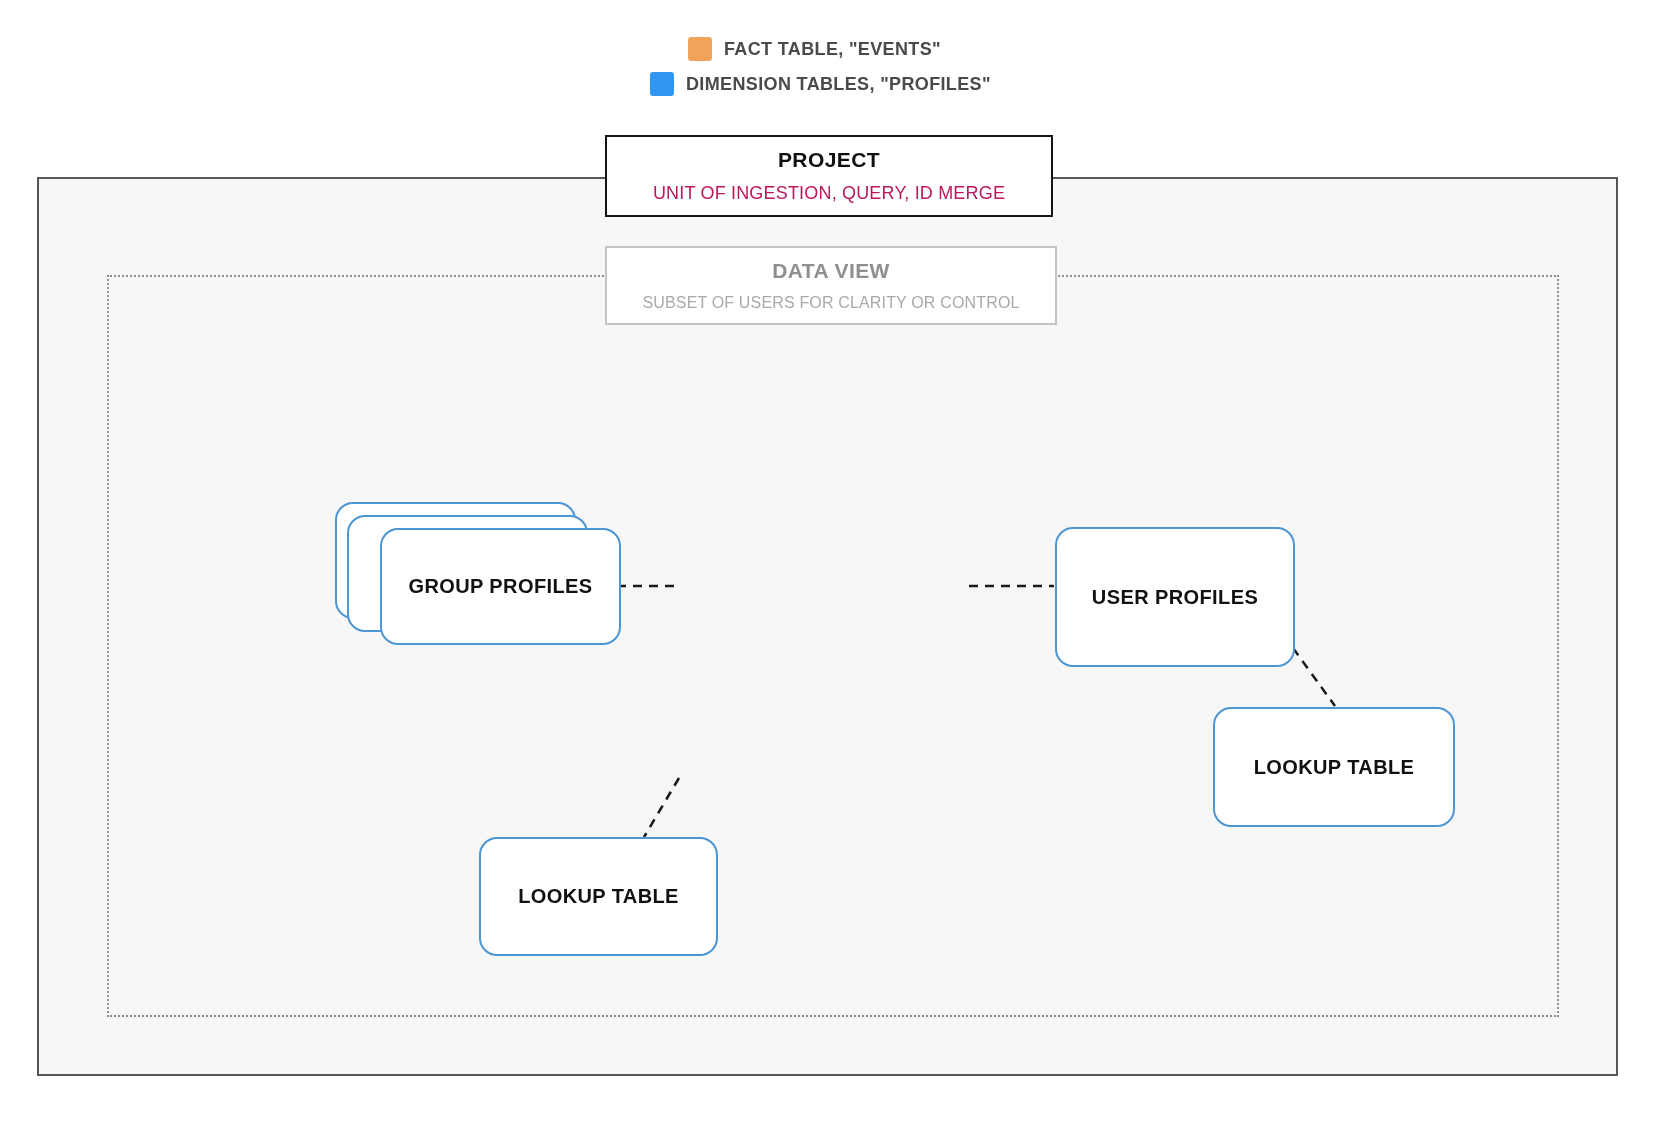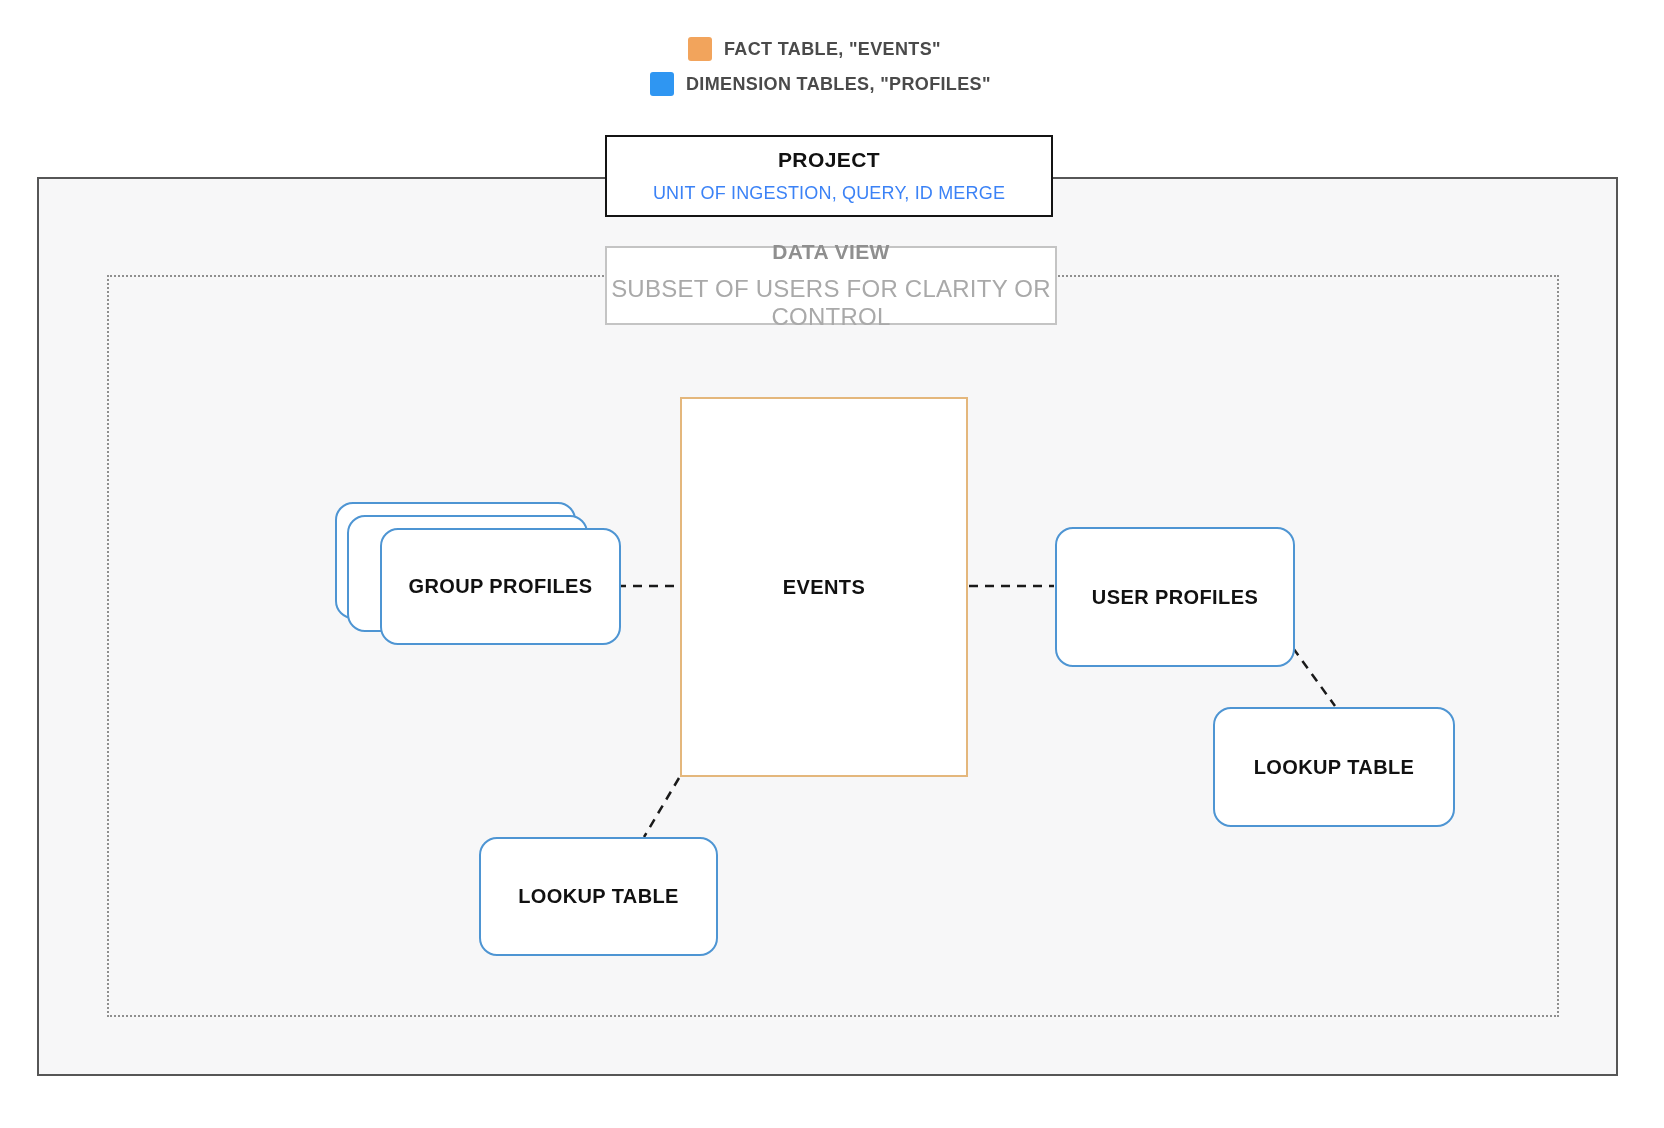--- a/index.html
+++ b/index.html
@@ -80,28 +80,28 @@
     box-sizing: border-box;
     text-align: center;
     z-index: 3;
   }
   .title-box.project {
     left: 605px; top: 135px;
     width: 448px; height: 82px;
     border: 2.5px solid #141414;
   }
   .title-box.project .box-title    { font-size: 21px; font-weight: bold; color: #111111; letter-spacing: .02em; }
-  .title-box.project .box-subtitle { font-size: 18px; color: #3b82f6; letter-spacing: .01em; }
+  .title-box.project .box-subtitle { font-size: 18px; color: #be185d; letter-spacing: .01em; }
   .title-box.dataview {
     left: 605px; top: 246px;
     width: 452px; height: 79px;
     border: 2px solid #c4c4c4;
   }
   .title-box.dataview .box-title    { font-size: 21px; font-weight: bold; color: #8f8f8f; letter-spacing: .02em; }
-  .title-box.dataview .box-subtitle { font-size: 24px; color: #a9a9a9; letter-spacing: .01em; }
+  .title-box.dataview .box-subtitle { font-size: 16px; color: #a9a9a9; letter-spacing: .01em; }
 
   
   .node {
     position: absolute;
     display: flex;
     align-items: center;
     justify-content: center;
     background: #ffffff;
     box-sizing: border-box;
     z-index: 2;
@@ -175,23 +175,20 @@
 
   <div class="title-box project">
     <div class="box-title">PROJECT</div>
     <div class="box-subtitle">UNIT OF INGESTION, QUERY, ID MERGE</div>
   </div>
   <div class="title-box dataview">
     <div class="box-title">DATA VIEW</div>
     <div class="box-subtitle">SUBSET OF USERS FOR CLARITY OR CONTROL</div>
   </div>
 
-  <div class="node events" style="border-color: rgb(228, 183, 124);">
-    <span class="node-label">EVENTS</span>
-  </div>
 
   <div class="stack">
     <div class="card back" style="border-color: rgb(78, 149, 211);"></div>
     <div class="card mid" style="border-color: rgb(78, 149, 211);"></div>
     <div class="card front" style="border-color: rgb(78, 149, 211);">
       <span class="node-label">GROUP PROFILES</span>
     </div>
   </div>
 
   <div class="node rounded user-profiles" style="border-color: rgb(78, 149, 211);">

